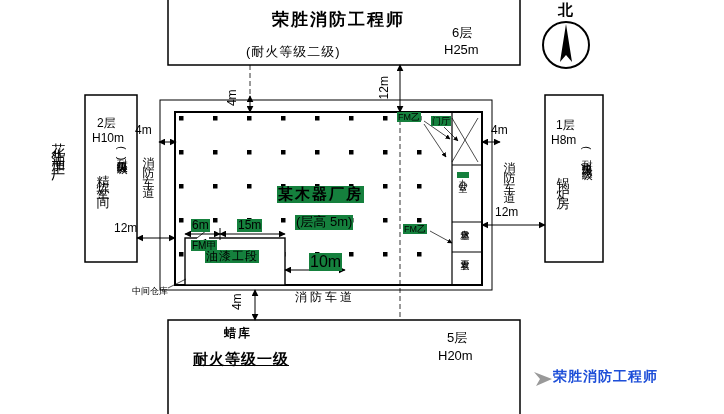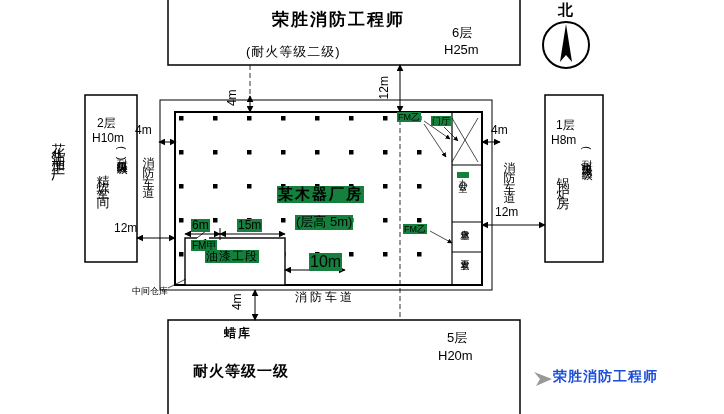--- a/index.html
+++ b/index.html
@@ -97,21 +97,21 @@
   <div class="lbl" style="left:92px; top:132px; font-size:12px;">H10m</div>
   <div class="lbl v" style="left:95px; top:164px; font-size:13px; letter-spacing:7px;">精炼车间</div>
   <div class="lbl v" style="left:116px; top:146px; font-size:11px; letter-spacing:1px;">(耐火等级二级)</div>
 
   <div class="lbl" style="left:556px; top:119px; font-size:12px;">1层</div>
   <div class="lbl" style="left:551px; top:134px; font-size:12px;">H8m</div>
   <div class="lbl v" style="left:555px; top:167px; font-size:13px; letter-spacing:9px;">锅炉房</div>
   <div class="lbl v" style="left:581px; top:146px; font-size:11px; letter-spacing:2px;">(耐火等级三级)</div>
 
   <div class="lbl bold" style="left:224px; top:327px; font-size:12px; letter-spacing:2px;">蜡库</div>
-  <div class="lbl bold" style="left:193px; top:363px; font-size:15px; letter-spacing:1px;">耐火等级一级</div>
+  <div class="lbl bold" style="left:193px; top:351px; font-size:15px; letter-spacing:1px;text-decoration:underline;">耐火等级一级</div>
   <div class="lbl" style="left:447px; top:331px; font-size:13px;">5层</div>
   <div class="lbl" style="left:438px; top:349px; font-size:13px;">H20m</div>
 
   <div class="lbl bold bg" style="left:277px; top:186px; font-size:15px; letter-spacing:2px;text-align:center;">某木器厂房</div>
   <div class="lbl bg" style="left:295px; top:215px; font-size:13px;">(层高 5m)</div>
 
   <div class="lbl bg" style="left:205px; top:250px; font-size:12px; letter-spacing:1px;font-family:Liberation Serif, serif;">油漆工段</div>
   <div class="lbl" style="left:132px; top:286px; font-size:9px;">中间仓库</div>
   <div class="lbl bg" style="left:431px; top:116px; font-size:9px;">门厅</div>
   <div class="lbl v bg" style="left:457px; top:172px; font-size:9px; letter-spacing:2px;">办公室</div>

